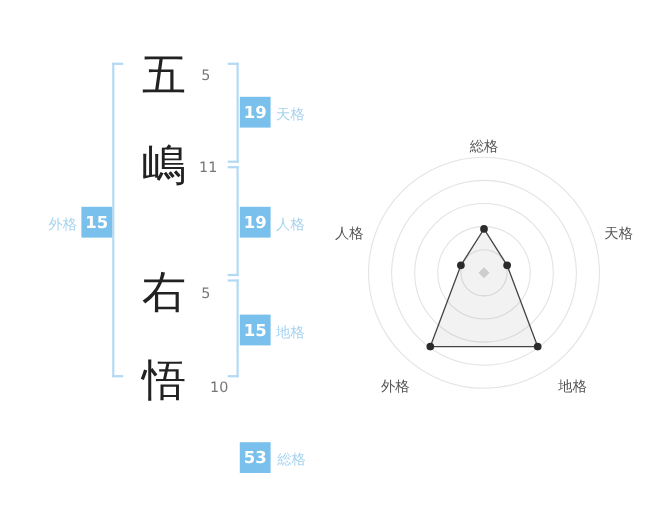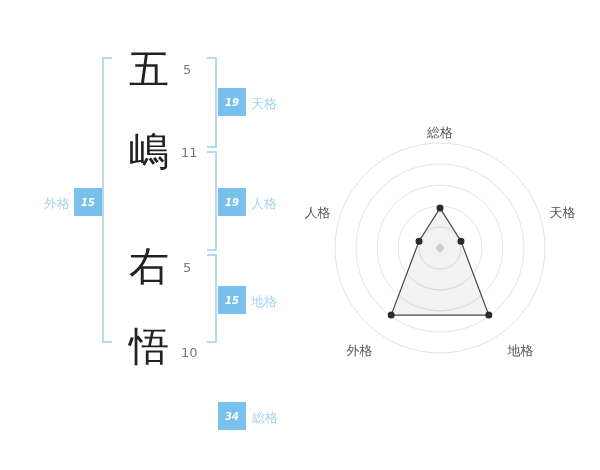--- a/index.html
+++ b/index.html
@@ -16,60 +16,60 @@
     position:absolute;font-size:13px;color:#777;width:22px;text-align:left;
   }
   
   .bracket{position:absolute;width:8px;}
   .bracket-left{border-left:2px solid #b3daf3;border-top:2px solid #b3daf3;border-bottom:2px solid #b3daf3;}
   .bracket-right{border-right:2px solid #b3daf3;border-top:2px solid #b3daf3;border-bottom:2px solid #b3daf3;}
   
   .kaku-box{
     position:absolute;width:28px;height:28px;background:#79c1ec;
     display:flex;align-items:center;justify-content:center;
-    color:#ffffff;font-size:10px;font-weight:bold;font-style:italic;
+    color:#ffffff;font-size:15px;font-weight:bold;
   }
   .kaku-label{
     position:absolute;font-size:13px;color:#a6d3ef;white-space:nowrap;
   }
   #radar-wrap{position:absolute;left:285px;top:110px;width:310px;height:270px;}
 </style>
 </head>
 <body>
 
 <div id="stage">
 
   <div class="name-char" style="top:48px">五</div>
   <div class="name-char" style="top:130px">嶋</div>
   <div class="name-char" style="top:245px">右</div>
   <div class="name-char" style="top:325px">悟</div>
 
   <div class="stroke-count" style="left:183px;top:62px">5</div>
   <div class="stroke-count" style="left:181px;top:145px">11</div>
   <div class="stroke-count" style="left:183px;top:260px">5</div>
-  <div class="stroke-count" style="left:181px;top:345px">10</div>
+  <div class="stroke-count" style="left:191px;top:345px">10</div>
 
   <div class="bracket bracket-left" style="left:102px;top:57px;height:282px"></div>
   <div class="bracket bracket-right" style="left:207px;top:57px;height:87px"></div>
   <div class="bracket bracket-right" style="left:207px;top:151px;height:96px"></div>
   <div class="bracket bracket-right" style="left:207px;top:254px;height:85px"></div>
 
   <div class="kaku-box" style="left:218px;top:88px">19</div>
   <div class="kaku-label" style="left:251px;top:95px">天格</div>
 
   <div class="kaku-box" style="left:218px;top:188px">19</div>
   <div class="kaku-label" style="left:251px;top:195px">人格</div>
 
   <div class="kaku-box" style="left:218px;top:286px">15</div>
   <div class="kaku-label" style="left:251px;top:293px">地格</div>
 
   <div class="kaku-label" style="left:44px;top:195px">外格</div>
   <div class="kaku-box" style="left:74px;top:188px">15</div>
 
-  <div class="kaku-box" style="left:218px;top:402px">34</div>
+  <div class="kaku-box" style="left:218px;top:402px">53</div>
   <div class="kaku-label" style="left:252px;top:409px">総格</div>
 
   <div id="radar-wrap">
     <svg id="radar" width="310" height="270" viewBox="0 0 310 270">
         <circle cx="155" cy="138" r="105.0" fill="none" stroke="#e3e3e3" stroke-width="1"></circle>
         <circle cx="155" cy="138" r="84.0" fill="none" stroke="#e3e3e3" stroke-width="1"></circle>
         <circle cx="155" cy="138" r="63.0" fill="none" stroke="#e3e3e3" stroke-width="1"></circle>
         <circle cx="155" cy="138" r="42.0" fill="none" stroke="#e3e3e3" stroke-width="1"></circle>
         <circle cx="155" cy="138" r="21.0" fill="none" stroke="#e3e3e3" stroke-width="1"></circle>
         <path d="M 155 133 L 160 138 L 155 143 L 150 138 Z" fill="#d8d8d8"></path>

